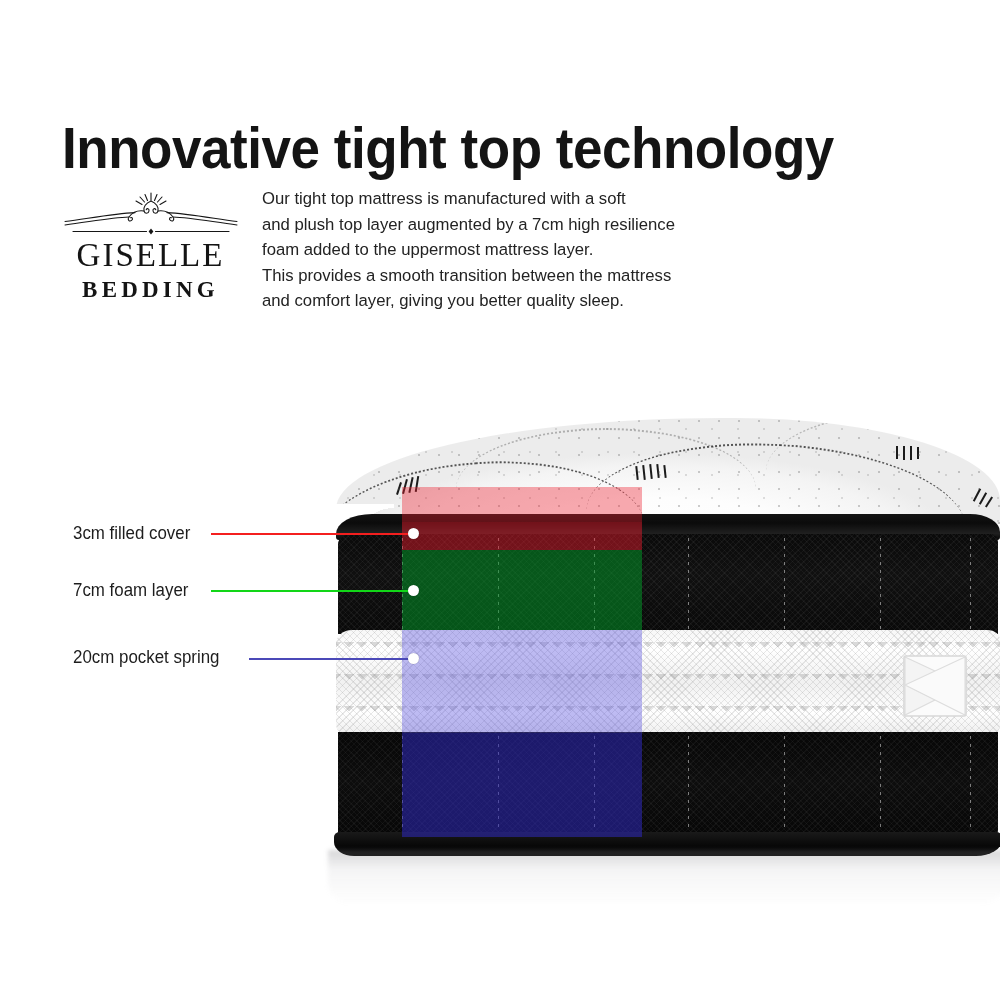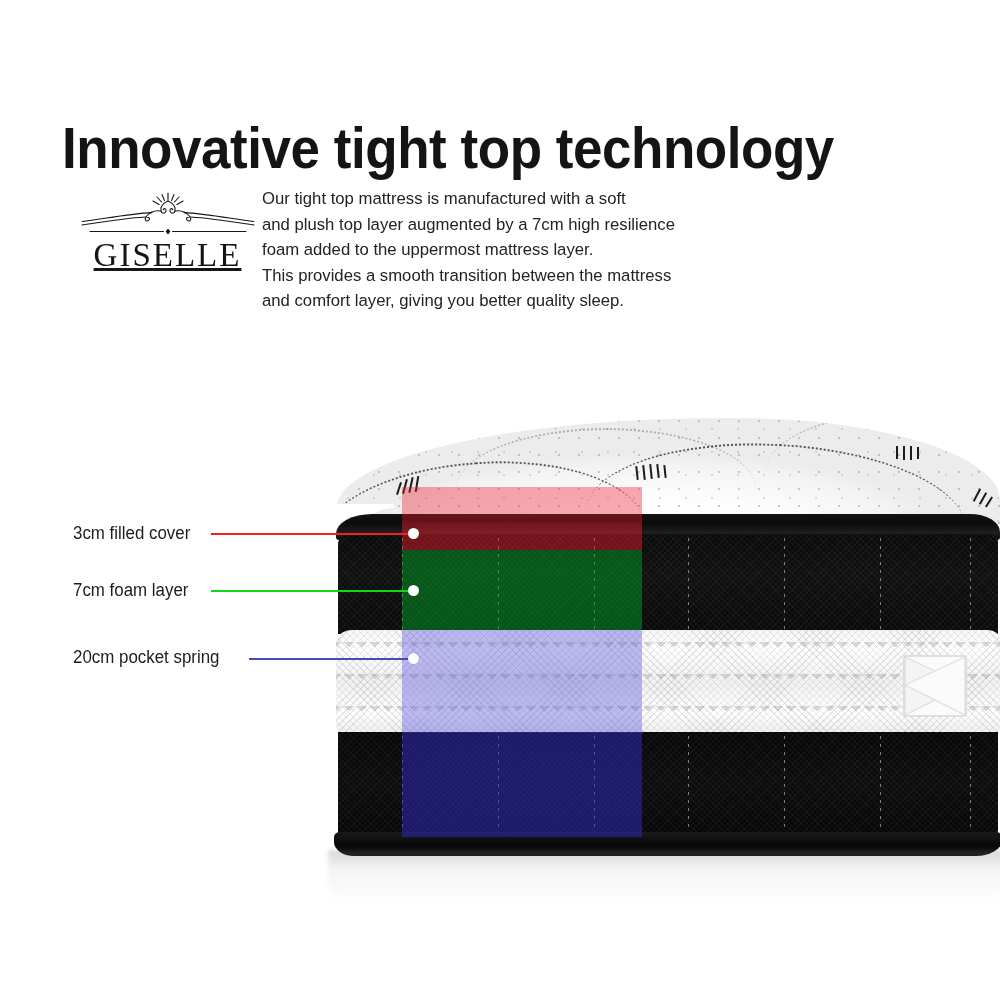--- a/index.html
+++ b/index.html
@@ -26,25 +26,24 @@
     letter-spacing:-0.5px;
     color:#141414;
     transform:scaleX(0.93);
     transform-origin:left center;
     white-space:nowrap;
   }
 
   
   .logo{
     position:absolute;
-    left:75px; top:190px;
+    left:58px; top:190px;
     width:185px;
     text-align:center;
     color:#161616;
-    text-decoration:underline;
   }
   .logo-ornament{display:block;width:176px;height:46px;margin:0 auto 2px;}
   .logo-name{
     font-family:"Liberation Serif", serif;
     font-size:33px;
     letter-spacing:2.0px;
     line-height:1.05;
     font-weight:400;
     color:#141414;
   }
@@ -287,20 +286,21 @@
         <path d="M174 35 C150 32 128 27.5 110 27"></path>
         <path d="M2 31.5 C28 28 52 23.5 72 22.6"></path>
         <path d="M174 31.5 C148 28 124 23.5 104 22.6"></path>
 
         <path d="M10 41.5 L83.5 41.5"></path>
         <path d="M92.5 41.5 L166 41.5"></path>
       </g>
       <path d="M88 38.6 L90.4 41.5 L88 44.4 L85.6 41.5 Z" fill="#161616"></path>
     </svg>
     <div class="logo-name">GISELLE</div>
+    <div class="logo-sub">BEDDING</div>
   </div>
 
   <div class="bodycopy">
     <p>Our tight top mattress is manufactured with a soft</p>
     <p>and plush top layer augmented by a 7cm high resilience</p>
     <p>foam added to the uppermost mattress layer.</p>
     <p>This provides a smooth transition between the mattress</p>
     <p>and comfort layer, giving you better quality sleep.</p>
   </div>
 

